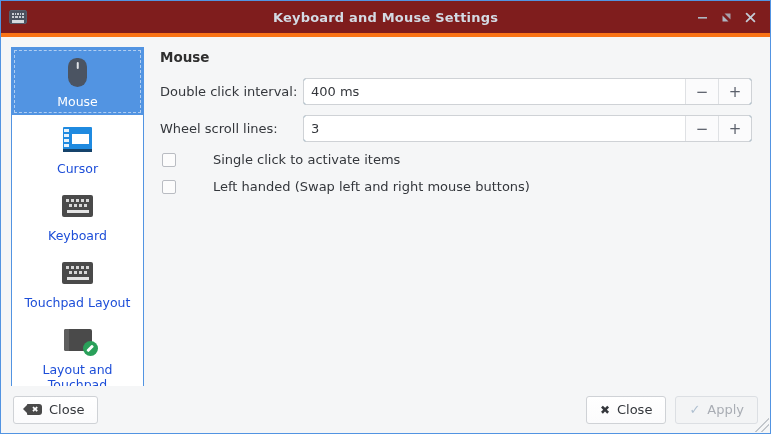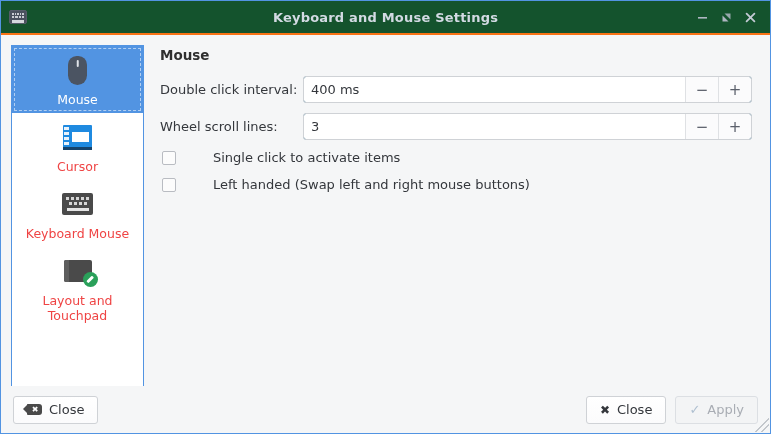--- a/index.html
+++ b/index.html
@@ -19,26 +19,26 @@
     background: #f5f6f7;
     border: 1px solid #5294e2;
     overflow: hidden;
     display: flex;
     flex-direction: column;
   }
 
   
   .titlebar {
     height: 32px;
-    background: #14532d;
+    background: #7f1d1d;
     display: flex;
     align-items: center;
     flex: 0 0 auto;
     position: relative;
-    border-bottom: 2px solid #f97316;
+    border-bottom: 4px solid #f97316;
   }
   .titlebar-icon {
     width: 18px;
     height: 14px;
     margin-left: 8px;
     background: #4b515e;
     border: 1px solid #565c69;
     border-radius: 2px;
     box-sizing: border-box;
     padding: 2px 2px 0 2px;
@@ -122,21 +122,21 @@
     box-sizing: border-box;
     cursor: default;
   }
   .side-item.selected {
     background: #5294e2;
     outline: 1px dashed rgba(255,255,255,.55);
     outline-offset: -3px;
   }
   .side-label {
     font-size: 12.5px;
-    color: #ef4444;
+    color: #1d4ed8;
     margin-top: 5px;
     text-align: center;
     line-height: 15px;
   }
   .side-item.selected .side-label { color: #ffffff; }
   .side-icon {
     width: 36px;
     height: 34px;
     position: relative;
     display: flex;
@@ -433,41 +433,62 @@
                 <i></i>
                 <i></i>
               </div>
             <div class="wmain"></div>
             <div class="wbottom"></div>
           </div>
         </div>
         <div class="side-label">Cursor</div>
       </div>
 
-
       <div class="side-item">
         <div class="side-icon">
           <div class="ico-kbd">
             <div class="krow">
                 <i></i>
                 <i></i>
                 <i></i>
                 <i></i>
                 <i></i>
               </div>
             <div class="krow">
                 <i></i>
                 <i></i>
                 <i></i>
                 <i></i>
               </div>
             <div class="kspace"></div>
           </div>
         </div>
-        <div class="side-label">Keyboard Mouse</div>
+        <div class="side-label">Keyboard</div>
+      </div>
+
+      <div class="side-item">
+        <div class="side-icon">
+          <div class="ico-kbd">
+            <div class="krow">
+                <i></i>
+                <i></i>
+                <i></i>
+                <i></i>
+                <i></i>
+              </div>
+            <div class="krow">
+                <i></i>
+                <i></i>
+                <i></i>
+                <i></i>
+              </div>
+            <div class="kspace"></div>
+          </div>
+        </div>
+        <div class="side-label">Touchpad Layout</div>
       </div>
 
       <div class="side-item">
         <div class="side-icon">
           <div class="ico-tablet">
               <div class="pen"></div>
             </div>
         </div>
         <div class="side-label">Layout and Touchpad</div>
       </div>

